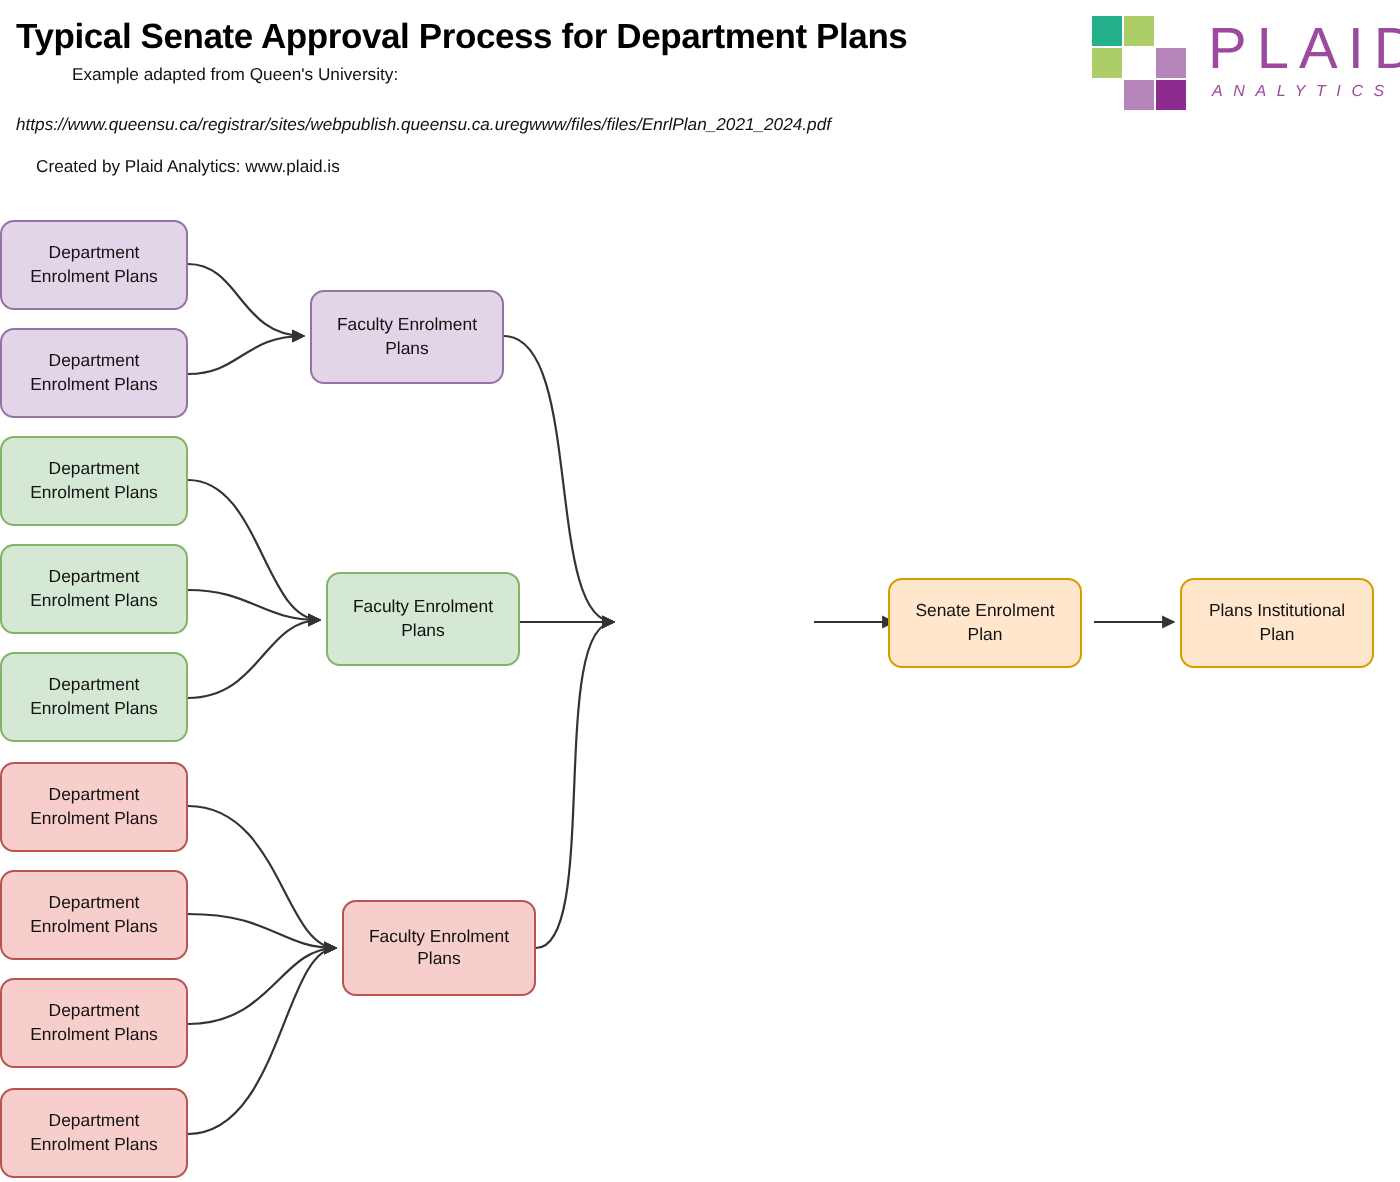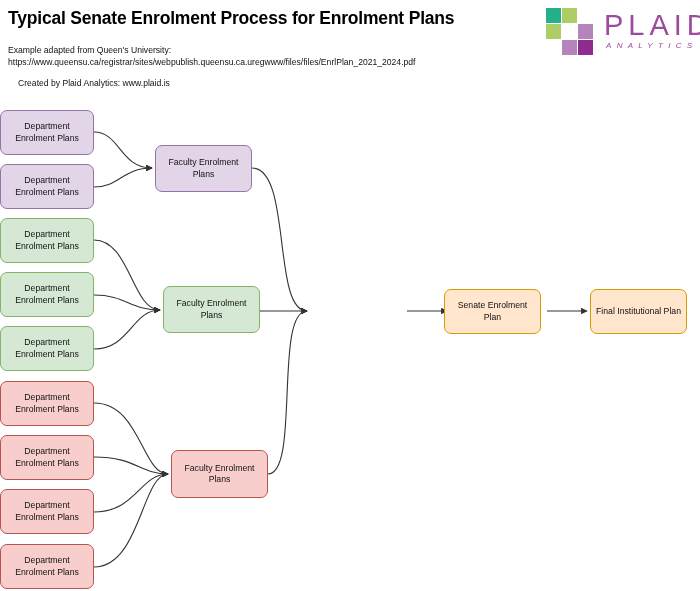--- a/index.html
+++ b/index.html
@@ -30,22 +30,22 @@
     white-space: nowrap;
   }
 
   .sub-line {
     position: absolute;
     left: 8px;
     font-size: 8.6px;
     color: #111;
     white-space: nowrap;
   }
-  #subtitle-line1 { top: 45px; }
-  #subtitle-line2 { top: 57px; }
+  #subtitle-line1 { top: 32px; margin-left: 28px; }
+  #subtitle-line2 { top: 57px; font-style: italic; }
   #credit-line    { top: 78px; margin-left: 10px; }
 
   
   #logo { position: absolute; left: 546px; top: 8px; width: 146px; height: 46px; }
   .logo-sq { position: absolute; }
   #logo-sq-teal       { left: 0px;  top: 0px;  width: 15px; height: 15px; background: #24b08b; }
   #logo-sq-lgreen-tr  { left: 16px; top: 0px;  width: 15px; height: 15px; background: #adce66; }
   #logo-sq-lgreen-bl  { left: 0px;  top: 16px; width: 15px; height: 15px; background: #adce66; }
   #logo-sq-lpurple-tr { left: 32px; top: 16px; width: 15px; height: 15px; background: #b584bb; }
   #logo-sq-lpurple-bl { left: 16px; top: 32px; width: 15px; height: 15px; background: #b584bb; }
@@ -96,21 +96,21 @@
   .purple { background: #e1d5e7; border-color: #9673a6; }
   .green  { background: #d5e8d4; border-color: #82b366; }
   .red    { background: #f8cecc; border-color: #b85450; }
   .orange { background: #ffe6cc; border-color: #d79b00; }
 </style>
 </head>
 <body>
 
 <div id="header">
 
-  <div id="page-title">Typical Senate Enrolment Process for Enrolment Plans</div>
+  <div id="page-title">Typical Senate Approval Process for Department Plans</div>
 
   <div class="sub-line" id="subtitle-line1">Example adapted from Queen's University:</div>
 
   <div class="sub-line" id="subtitle-line2">https://www.queensu.ca/registrar/sites/webpublish.queensu.ca.uregwww/files/files/EnrlPlan_2021_2024.pdf</div>
 
   <div class="sub-line" id="credit-line">Created by Plaid Analytics: www.plaid.is</div>
 
   <div id="logo">
     <div class="logo-sq" id="logo-sq-teal"></div>
     <div class="logo-sq" id="logo-sq-lgreen-tr"></div>
@@ -203,16 +203,16 @@
   <div class="node red" style="left:171px; top:450px; width:97px; height:48px;">
     <span class="label">Faculty Enrolment
 Plans</span>
   </div>
 
   <div class="node orange" style="left:444px; top:289px; width:97px; height:45px;">
     <span class="label">Senate Enrolment
 Plan</span>
   </div>
   <div class="node orange" style="left:590px; top:289px; width:97px; height:45px;">
-    <span class="label">Final Institutional Plan</span>
+    <span class="label">Plans Institutional Plan</span>
   </div>
 
 </div>
 
 </body></html>

